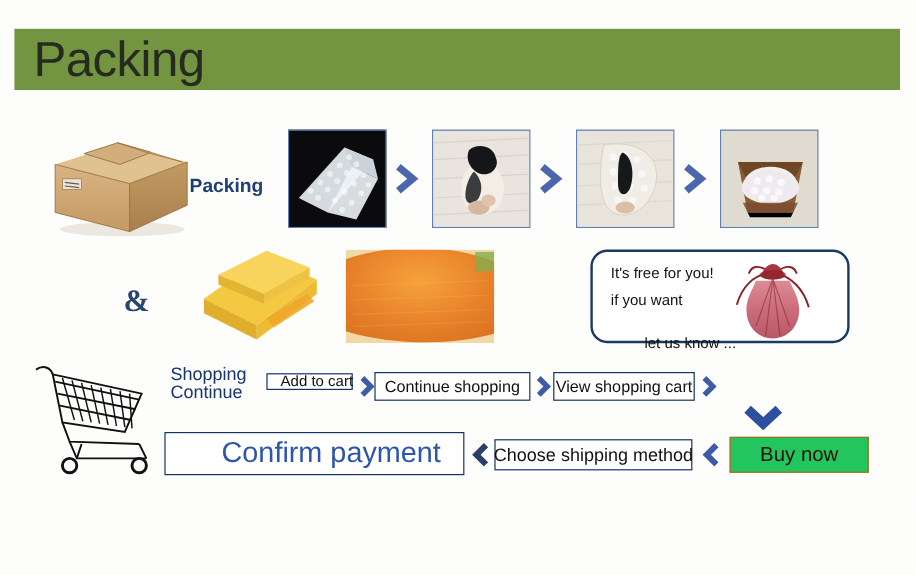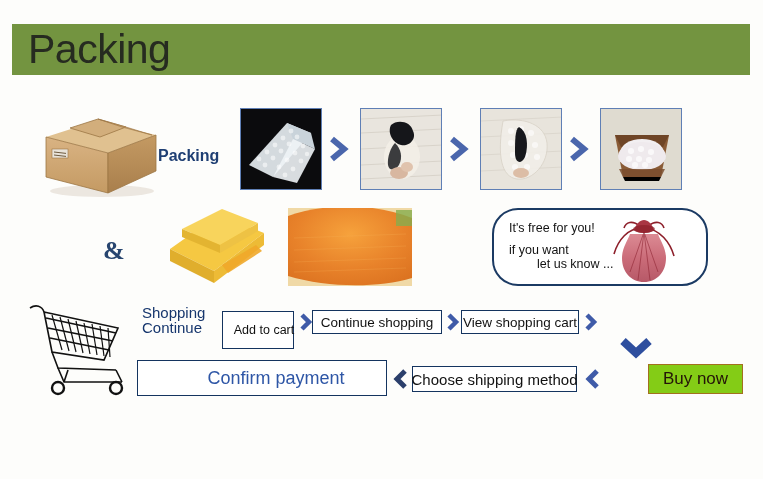--- a/index.html
+++ b/index.html
@@ -51,63 +51,63 @@
     position:absolute;left:103px;top:236px;
     font-size:26px;font-weight:bold;color:#27456f;
     font-family:"Liberation Serif", serif;
   }
   .ph-env{left:152px;top:205px;width:132px;height:85px;}
   .ph-orange{left:288px;top:208px;width:124px;height:78px;}
 
   
   .bubble{
     position:absolute;left:492px;top:208px;width:216px;height:78px;
-    border:2px solid #1b3a63;border-radius:26px;background:#ffffff;
+    border:2px solid #1b3a63;border-radius:14px;background:#ffffff;
     box-sizing:border-box;
   }
   .bubble-line{
     position:absolute;left:15px;font-size:12.5px;color:#121212;
     font-family:"Liberation Sans", sans-serif;white-space:nowrap;
   }
   .bl1{top:11px;}
   .bl2{top:33px;}
-  .bl3{top:47px;padding-left:28px;}
+  .bl3{top:69px;padding-left:28px;}
   .pouch{position:absolute;left:110px;top:4px;width:80px;height:72px;}
 
   
   .cart{position:absolute;left:18px;top:298px;width:118px;height:98px;}
   .lbl-shop{
     position:absolute;left:142px;top:305px;
     font-size:15px;font-weight:normal;color:#16366d;line-height:15px;
     font-family:"Liberation Sans", sans-serif;
   }
   .lbl-shop span{display:block;}
 
   .pbox{
     position:absolute;box-sizing:border-box;
     border:1.5px solid #14345f;background:#ffffff;
     color:#111111;font-size:13.5px;
     font-family:"Liberation Sans", sans-serif;
     display:flex;align-items:center;justify-content:center;
     white-space:nowrap;
   }
-  .b-add{left:222px;top:311px;width:72px;height:38px;font-size:12.5px;padding-left:12px;}
+  .b-add{left:222px;top:311px;width:72px;height:14px;font-size:12.5px;padding-left:12px;}
   .b-cont{left:312px;top:310px;width:130px;height:24px;}
   .b-view{left:461px;top:310px;width:118px;height:24px;text-align:center;}
   .b-check{left:600px;top:310px;width:104px;height:24px;}
 
   .b-confirm{
     left:137px;top:360px;width:250px;height:36px;
-    color:#2e56a6;font-size:18px;border:1.5px solid #14345f;padding-left:28px;
+    color:#2e56a6;font-size:24px;border:1.5px solid #14345f;padding-left:28px;
   }
   .b-ship{left:412px;top:366px;width:165px;height:26px;font-size:15px;}
   .b-buy{
-    left:608px;top:364px;width:95px;height:30px;
-    background:#84cc16;border:1.5px solid #a2701f;
-    color:#241408;font-size:17px;margin-left:40px;
+    left:608px;top:364px;width:116px;height:30px;
+    background:#22c55e;border:1.5px solid #a2701f;
+    color:#241408;font-size:17px;
   }
 
   
   .c-r1a{left:326px;top:136px;}
   .c-r1b{left:446px;top:136px;}
   .c-r1c{left:566px;top:136px;}
   .c-p1{left:297px;top:313px;}
   .c-p2{left:444px;top:313px;}
   .c-p3{left:582px;top:313px;}
   .c-down{left:620px;top:336px;}

